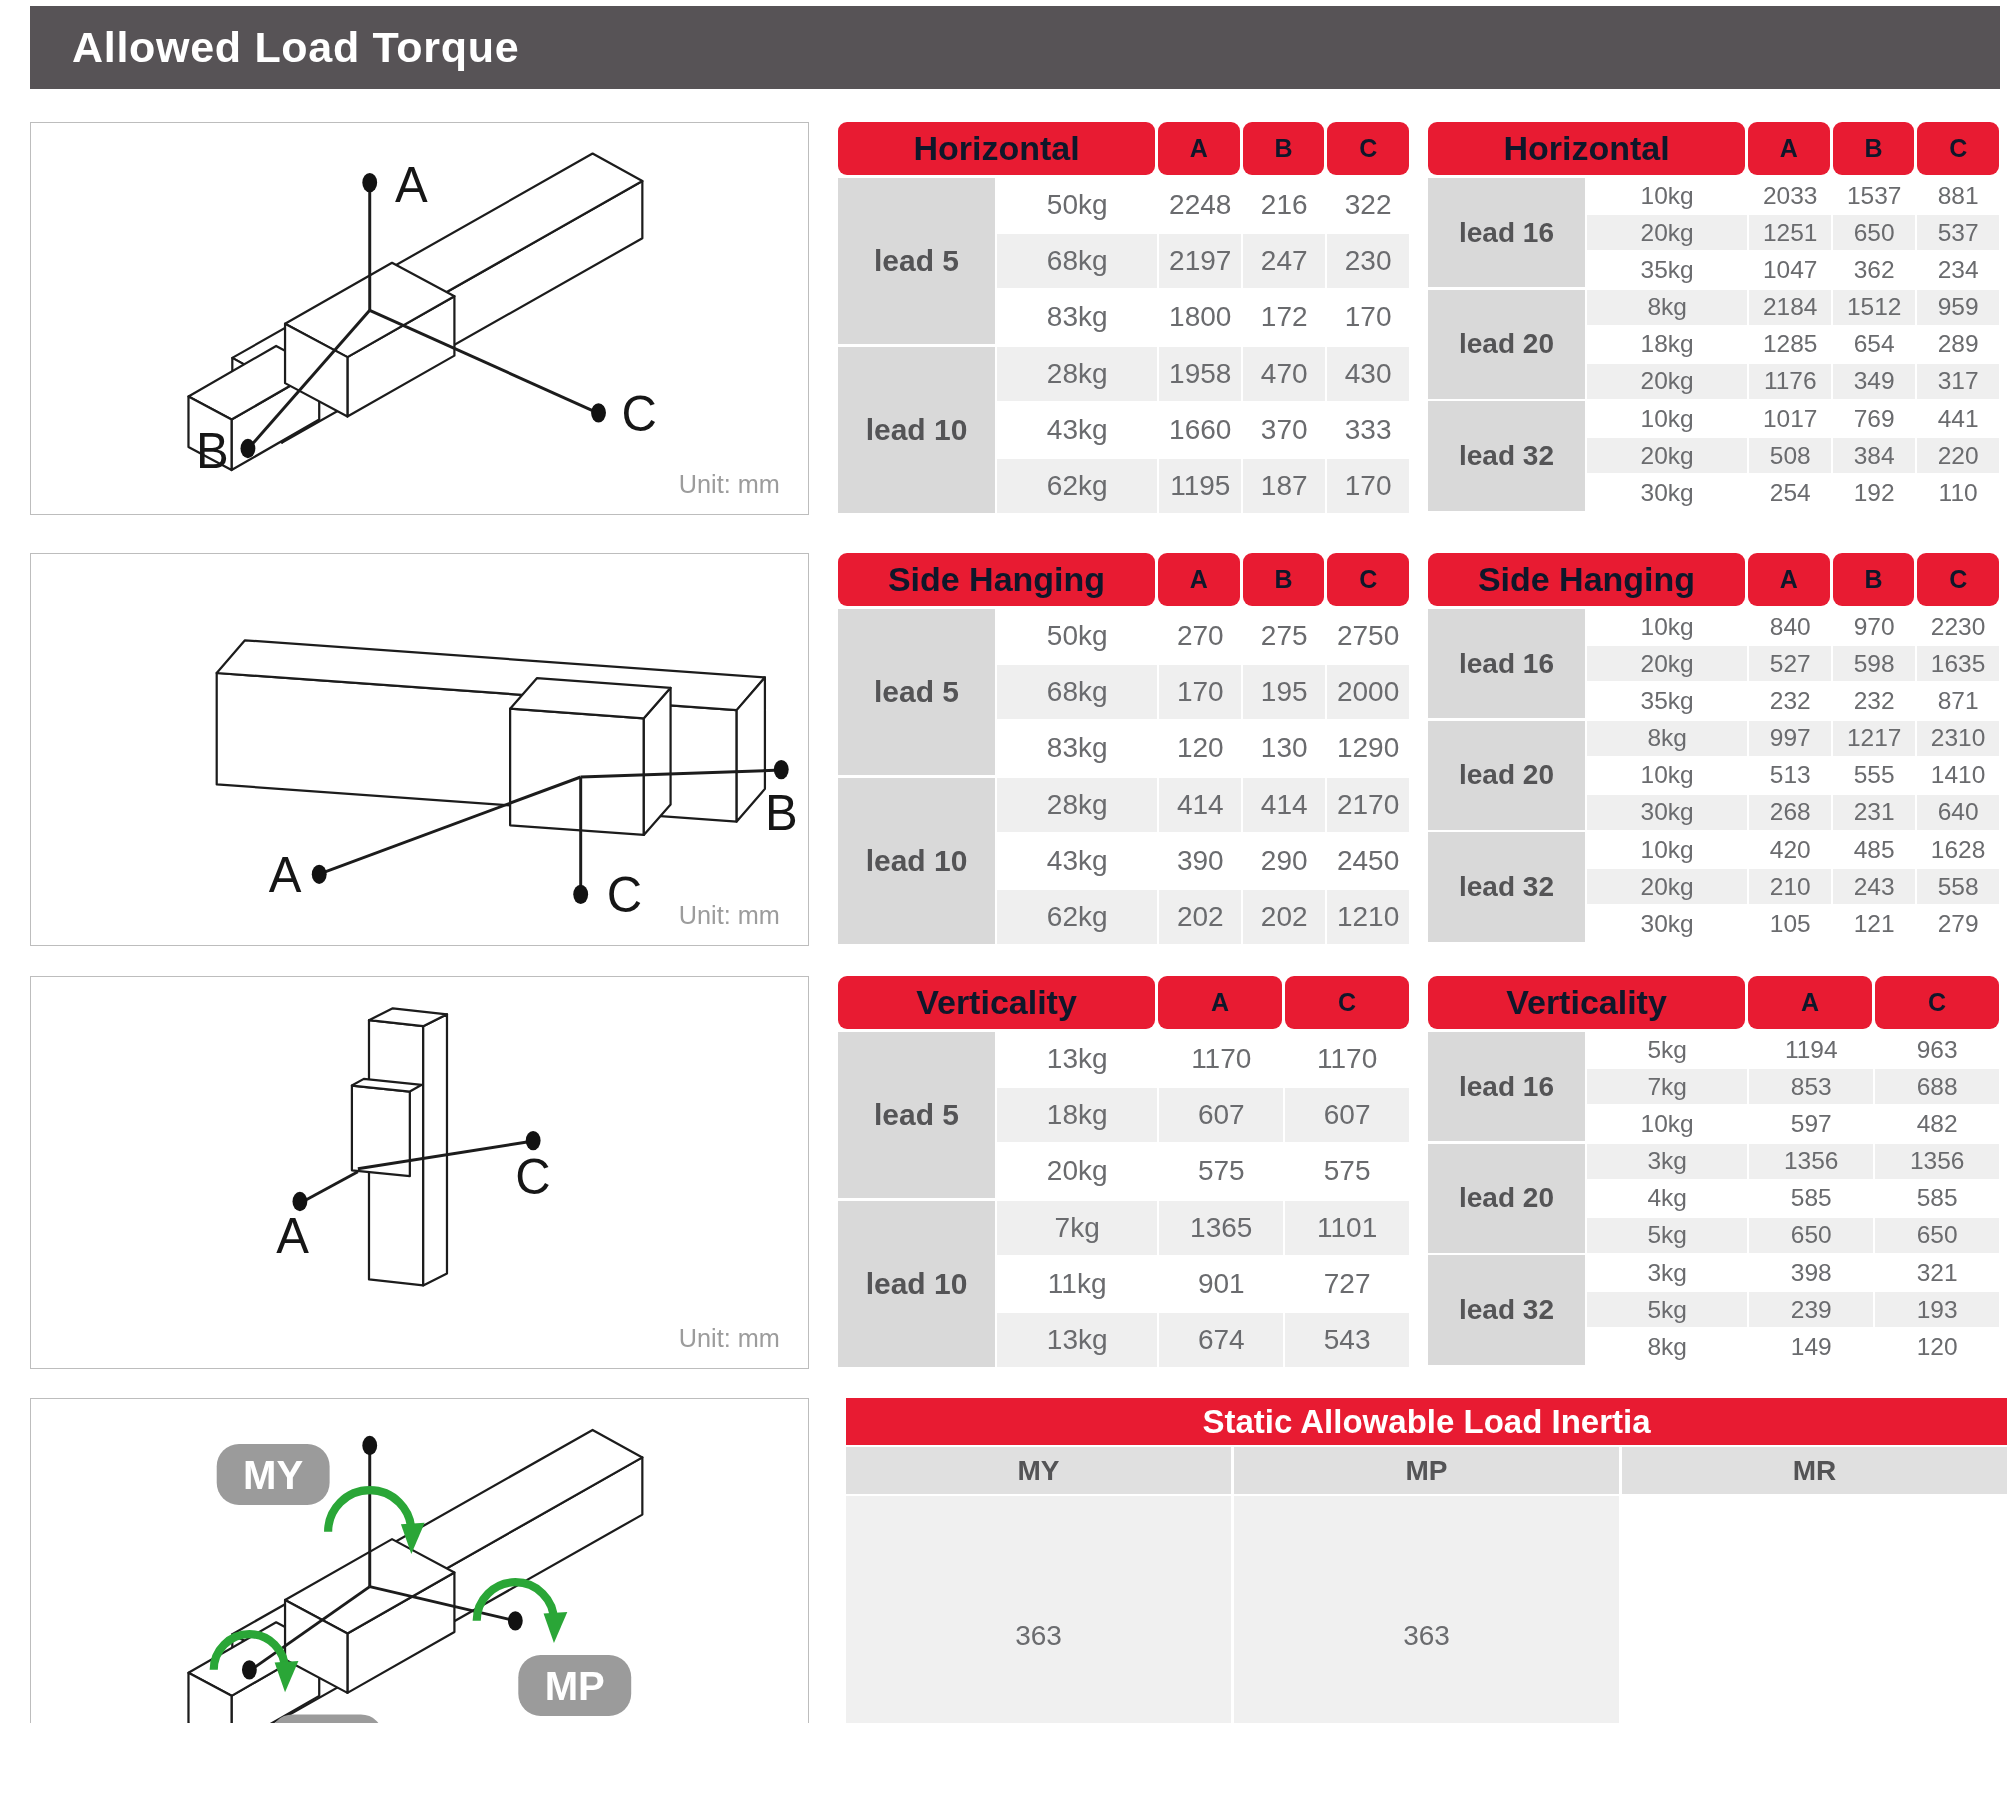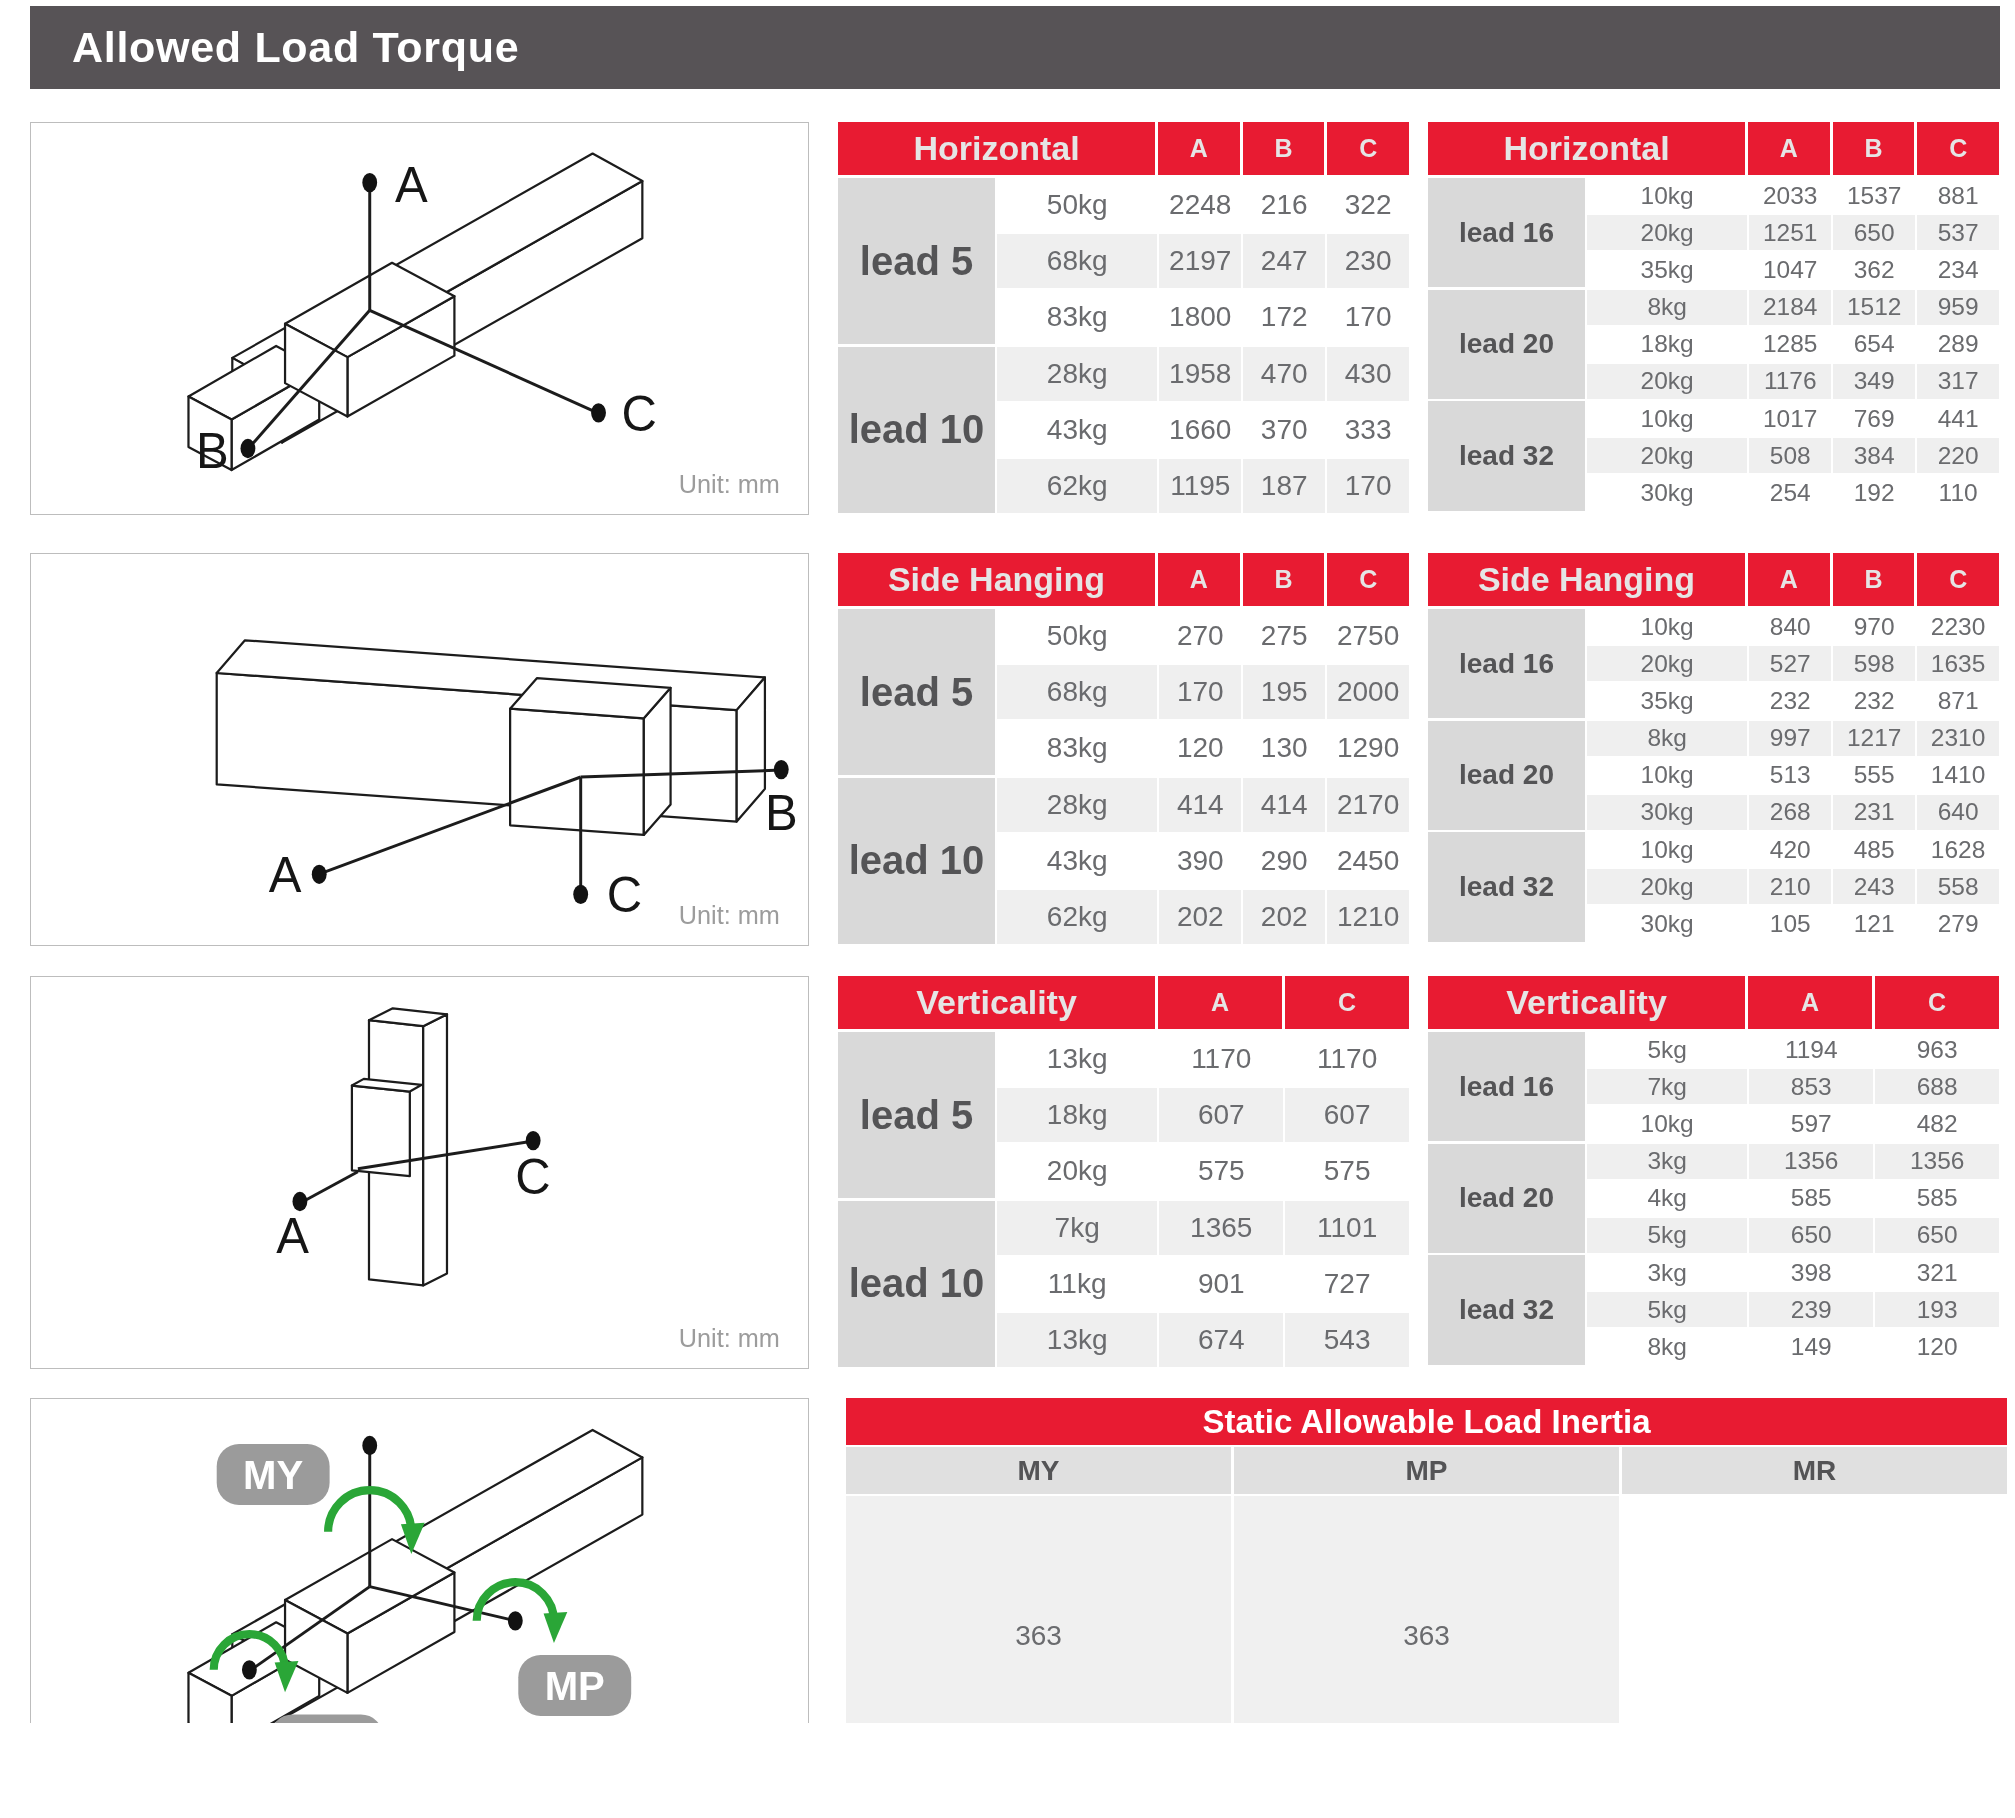--- a/index.html
+++ b/index.html
@@ -32,31 +32,31 @@
 .garc{stroke:var(--green);stroke-width:11;fill:none;}
 .ghead{fill:var(--green);stroke:none;}
 
 
 .ltable{position:absolute;width:571px;}
 .m1{left:838px;top:122px;} .m2{left:838px;top:553px;} .m3{left:838px;top:976px;}
 .r1{left:1428px;top:122px;} .r2{left:1428px;top:553px;} .r3{left:1428px;top:976px;}
 .lt-head{display:grid;gap:3px;height:53px;margin-bottom:3px;}
 .lt-head.c3{grid-template-columns:317px 1fr 1fr 1fr;}
 .lt-head.c2{grid-template-columns:317px 1fr 1fr;}
-.lt-title,.lt-col{background:var(--red);color:#e5e5e5;font-weight:bold;
-  display:flex;align-items:center;justify-content:center;}
+.lt-title,.lt-col{background:var(--red);color:#0f172a;font-weight:bold;
+  display:flex;align-items:center;justify-content:center;border-radius:9px;}
 .lt-title{font-size:34px;}
 .lt-col{font-size:25px;}
 .lt-body{display:grid;gap:2.2px;}
 .lt-body.c3{grid-template-columns:157px 160px 1fr 1fr 1fr;}
 .lt-body.c2{grid-template-columns:157px 160px 1fr 1fr;}
 .rows6 .lt-body{grid-auto-rows:54px;}
 .rows9 .lt-body{grid-auto-rows:35px;}
 .lt-lead{background:var(--lead);display:flex;align-items:center;justify-content:center;
-  font-weight:bold;font-size:40px;color:var(--ink);}
+  font-weight:bold;font-size:30px;color:var(--ink);}
 .rows9 .lt-lead{font-size:28px;}
 .lt-cell{background:#fff;display:flex;align-items:center;justify-content:center;
   font-size:28px;color:var(--val);}
 .rows9 .lt-cell{font-size:24.5px;}
 .lt-cell.odd{background:var(--alt);}
 
 
 .inertia{position:absolute;left:838px;top:1398px;width:1161px;margin-left:8px;}
 .in-title{height:47px;background:var(--red);color:#fff;font-size:33px;font-weight:bold;
   display:flex;align-items:center;justify-content:center;}

